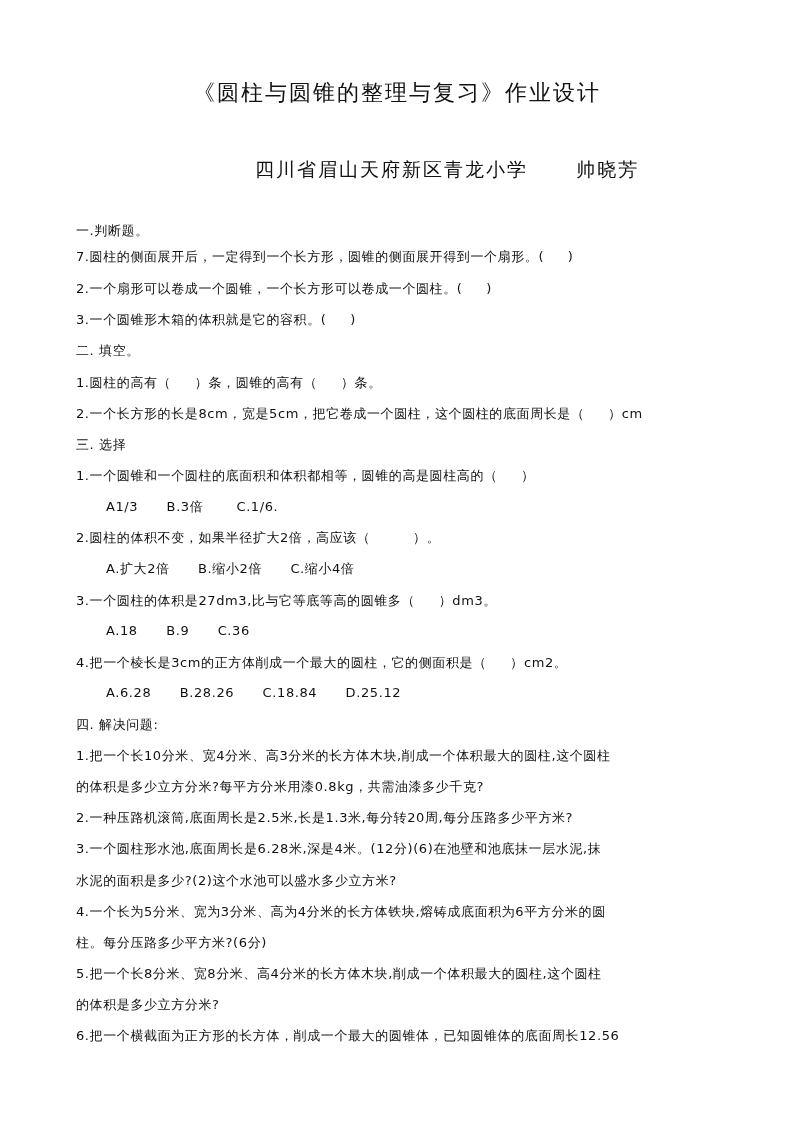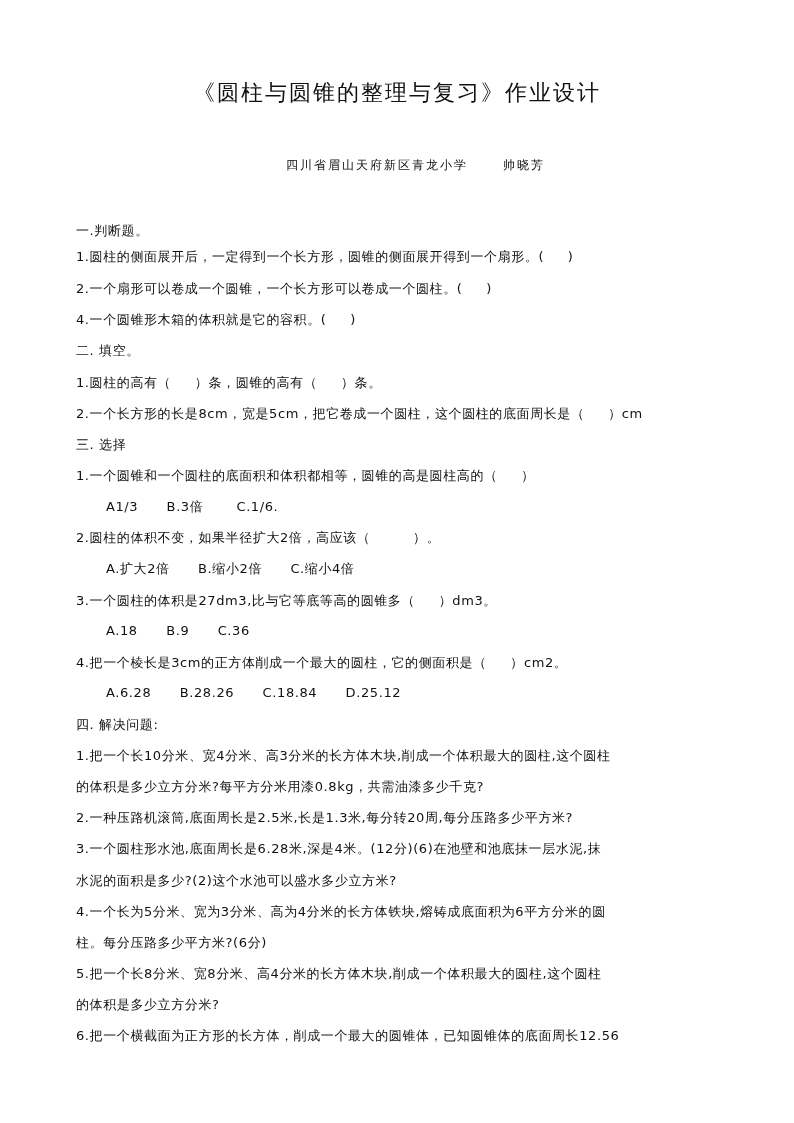--- a/index.html
+++ b/index.html
@@ -1,34 +1,34 @@
 <!DOCTYPE html>
 <html><head>
   <meta charset="utf-8">
   <style>
     html, body { margin: 0; padding: 0; background: #ffffff; }
     body { width: 794px; height: 1123px; position: relative; overflow: hidden;
       font-family: "DejaVu Sans", "Liberation Sans", sans-serif; color: #111; }
     .title { position: absolute; top: 78px; left: 0; width: 794px; text-align: center;
       font-family: "DejaVu Serif", "Liberation Serif", serif; font-size: 22px; letter-spacing: 2px; }
-    .author-line { position: absolute; top: 157px; left: 255px; font-size: 12px; letter-spacing: 2px; white-space: pre; margin-left: 31px; }
+    .author-line { position: absolute; top: 157px; left: 255px; font-size: 19px; letter-spacing: 2px; white-space: pre; }
     .line { position: absolute; left: 76px; font-size: 13px; white-space: pre; letter-spacing: 0.6px; }
     .indent { left: 106px; text-align: center; }
   </style>
 </head>
 <body>
 
 <div>
   <div class="title">《圆柱与圆锥的整理与复习》作业设计</div>
   <div class="author-line"><span>四川省眉山天府新区青龙小学</span>      <span>帅晓芳</span></div>
 
   <div class="line" style="top:222px">一.判断题。</div>
-  <div class="line" style="top:248px">1.圆柱的侧面展开后，一定得到一个长方形，圆锥的侧面展开得到一个扇形。(     )</div>
+  <div class="line" style="top:248px">7.圆柱的侧面展开后，一定得到一个长方形，圆锥的侧面展开得到一个扇形。(     )</div>
   <div class="line" style="top:280px">2.一个扇形可以卷成一个圆锥，一个长方形可以卷成一个圆柱。(     )</div>
-  <div class="line" style="top:311px">4.一个圆锥形木箱的体积就是它的容积。(     )</div>
+  <div class="line" style="top:311px">3.一个圆锥形木箱的体积就是它的容积。(     )</div>
 
   <div class="line" style="top:342px">二. 填空。</div>
   <div class="line" style="top:374px">1.圆柱的高有（     ）条，圆锥的高有（     ）条。</div>
   <div class="line" style="top:405px">2.一个长方形的长是8cm，宽是5cm，把它卷成一个圆柱，这个圆柱的底面周长是（     ）cm</div>
 
   <div class="line" style="top:436px">三. 选择</div>
   <div class="line" style="top:467px">1.一个圆锥和一个圆柱的底面积和体积都相等，圆锥的高是圆柱高的（     ）</div>
   <div class="line indent" style="top:498px">A1/3      B.3倍       C.1/6.</div>
   <div class="line" style="top:529px">2.圆柱的体积不变，如果半径扩大2倍，高应该（         ）。</div>
   <div class="line indent" style="top:560px">A.扩大2倍      B.缩小2倍      C.缩小4倍</div>

